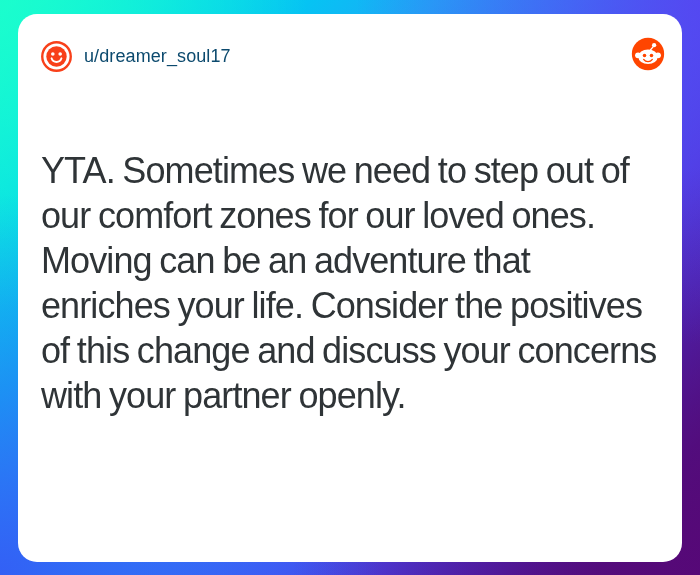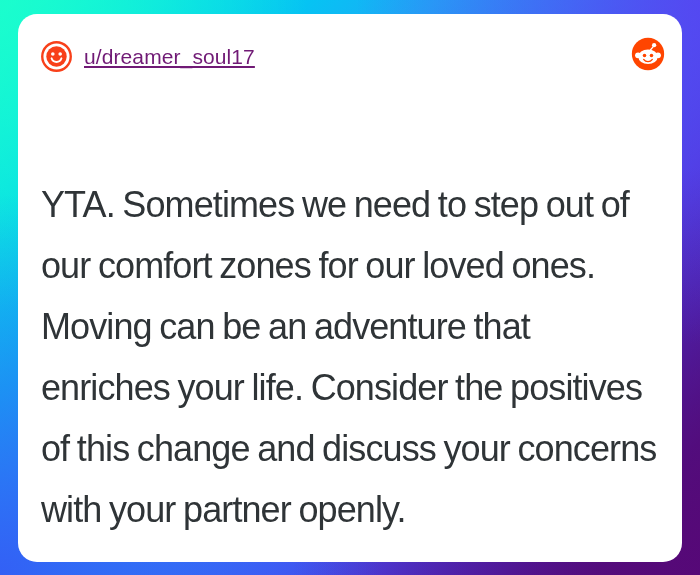--- a/index.html
+++ b/index.html
@@ -79,50 +79,48 @@
 
   .avatar {
     width: 33px;
     height: 33px;
     flex: 0 0 33px;
     display: block;
   }
 
   .username {
     font-family: "Liberation Sans", sans-serif;
-    font-size: 21px;
-    color: #701a75;
+    font-size: 18px;
+    color: #0c4a6e;
     letter-spacing: 0.1px;
     white-space: nowrap;
-    text-decoration: underline;
   }
 
   .brand-logo {
     position: absolute;
     right: 17px;
     top: 23px;
     width: 34px;
     height: 34px;
     display: block;
   }
 
   
   .post-body {
     position: absolute;
     left: 23px;
     top: 134px;
     right: 22px;
     font-family: "Liberation Sans", sans-serif;
     font-size: 36px;
-    line-height: 61px;
+    line-height: 45px;
     color: #2f3437;
     letter-spacing: -0.9px;
     word-spacing: -1.5px;
     font-weight: 400;
-    margin-top: 26px;
   }
 </style>
 </head>
 <body>
 
 <div id="stage">
 
   <div id="card">
 
     <div class="card-header">

